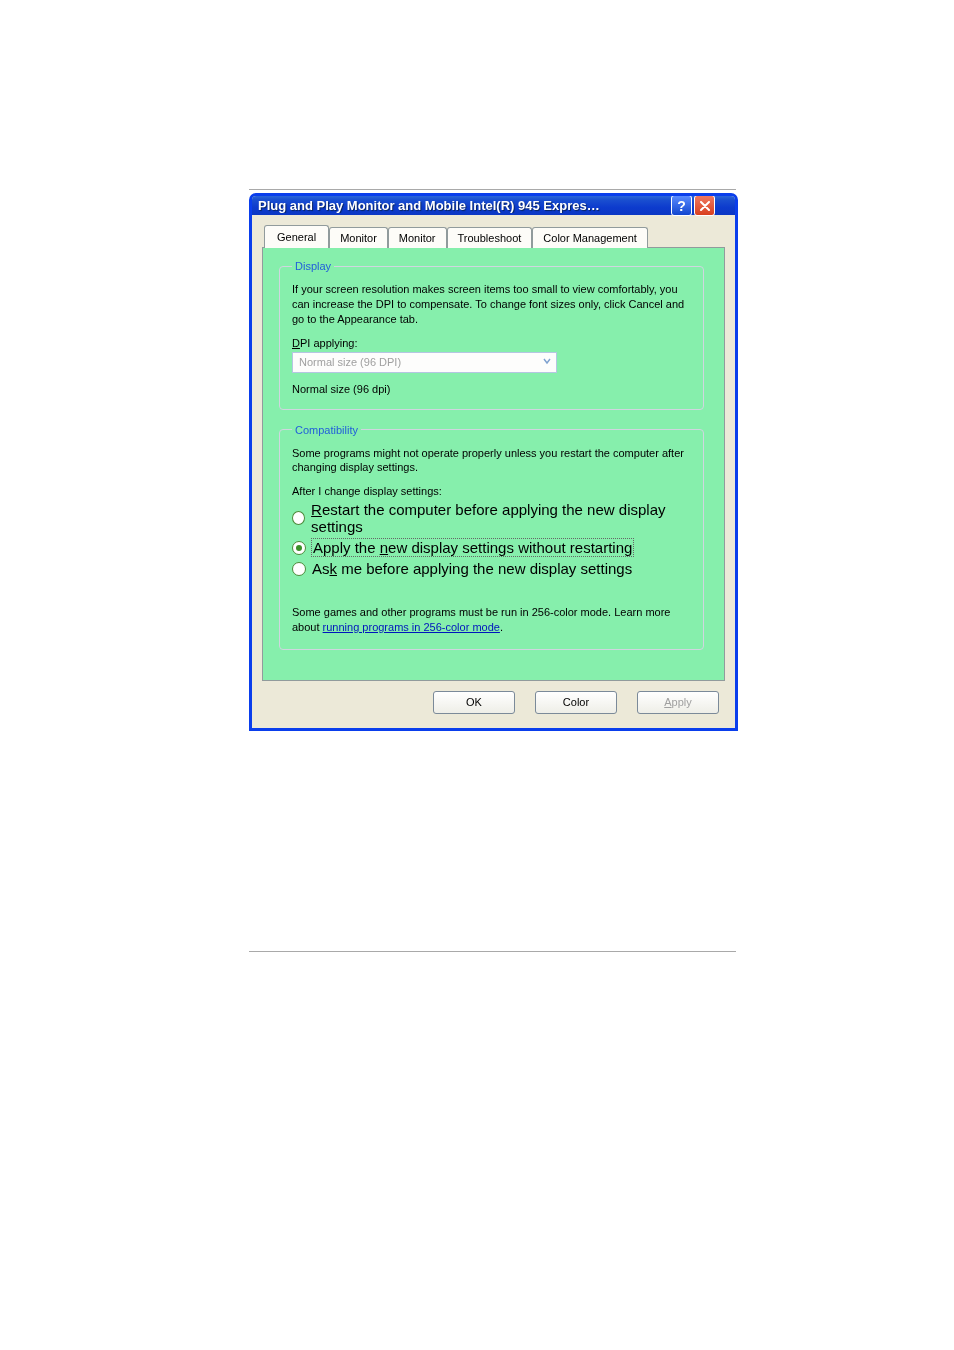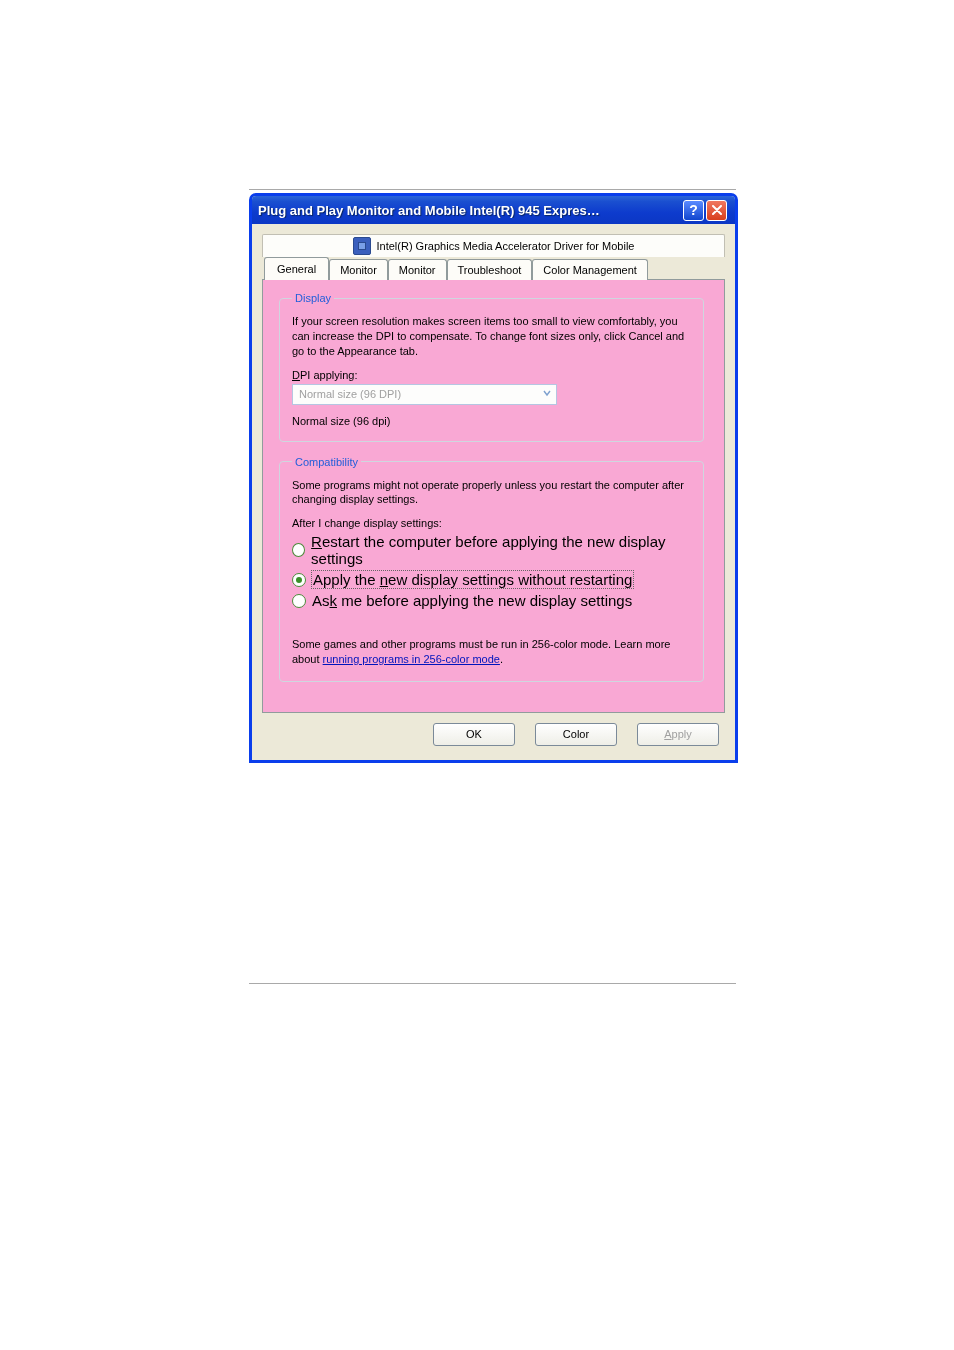--- a/index.html
+++ b/index.html
@@ -24,25 +24,25 @@
     margin-bottom: 3px;
   }
   .window {
     width: 483px;
     border: 3px solid #0a3eec;
     border-radius: 7px 7px 0 0;
     overflow: hidden;
     background: #ece9d8;
   }
   .titlebar {
-    height: 28px;
+    height: 19px;
     background: linear-gradient(to bottom, #2b65d8 0%, #1a4fd0 20%, #0d3bcd 60%, #0b37c4 100%);
     display: flex;
     align-items: center;
-    padding: 0 8px 0 6px;
+    padding: 0 20px 0 6px;
     color: #fff;
     font-weight: bold;
     font-size: 13px;
   }
   .titlebar .title-text {
     flex: 1;
     white-space: nowrap;
     overflow: hidden;
     text-overflow: clip;
     text-shadow: 1px 1px 1px #08245e;
@@ -109,21 +109,21 @@
     top: 1px;
   }
   .tab-item.active {
     background: #fdfcf8;
     padding: 5px 12px 5px 12px;
     top: 1px;
     z-index: 2;
   }
   .tab-panel {
     border: 1px solid #919b9c;
-    background: #f9a8d4;
+    background: #86efac;
     padding: 12px 20px 16px 16px;
   }
 
   fieldset.group {
     border: 1px solid #cfd6df;
     border-radius: 4px;
     padding: 8px 12px 14px 12px;
     margin: 0 0 14px 0;
   }
   fieldset.group legend {
@@ -238,29 +238,20 @@
         <span>
           <svg width="10" height="10" viewBox="0 0 10 10">
               <path d="M1 1 L9 9 M9 1 L1 9" stroke="#fff" stroke-width="2" stroke-linecap="round"></path>
             </svg>
         </span>
       </div>
     </div>
 
     <div class="client">
 
-      <div class="upper-link-row">
-        <span class="icon-slot">
-          <svg width="10" height="10" viewBox="0 0 10 10">
-              <rect x="1" y="1" width="8" height="8" fill="#2a4a90"></rect>
-              <rect x="2" y="2" width="6" height="6" fill="#7aa0e8"></rect>
-            </svg>
-        </span>
-        <span>Intel(R) Graphics Media Accelerator Driver for Mobile</span>
-      </div>
 
       <div class="tabstrip">
         <div class="tab-item active"><span>General</span></div>
         <div class="tab-item"><span>Monitor</span></div>
         <div class="tab-item"><span>Monitor</span></div>
         <div class="tab-item"><span>Troubleshoot</span></div>
         <div class="tab-item"><span>Color Management</span></div>
       </div>
 
       <div class="tab-panel">

